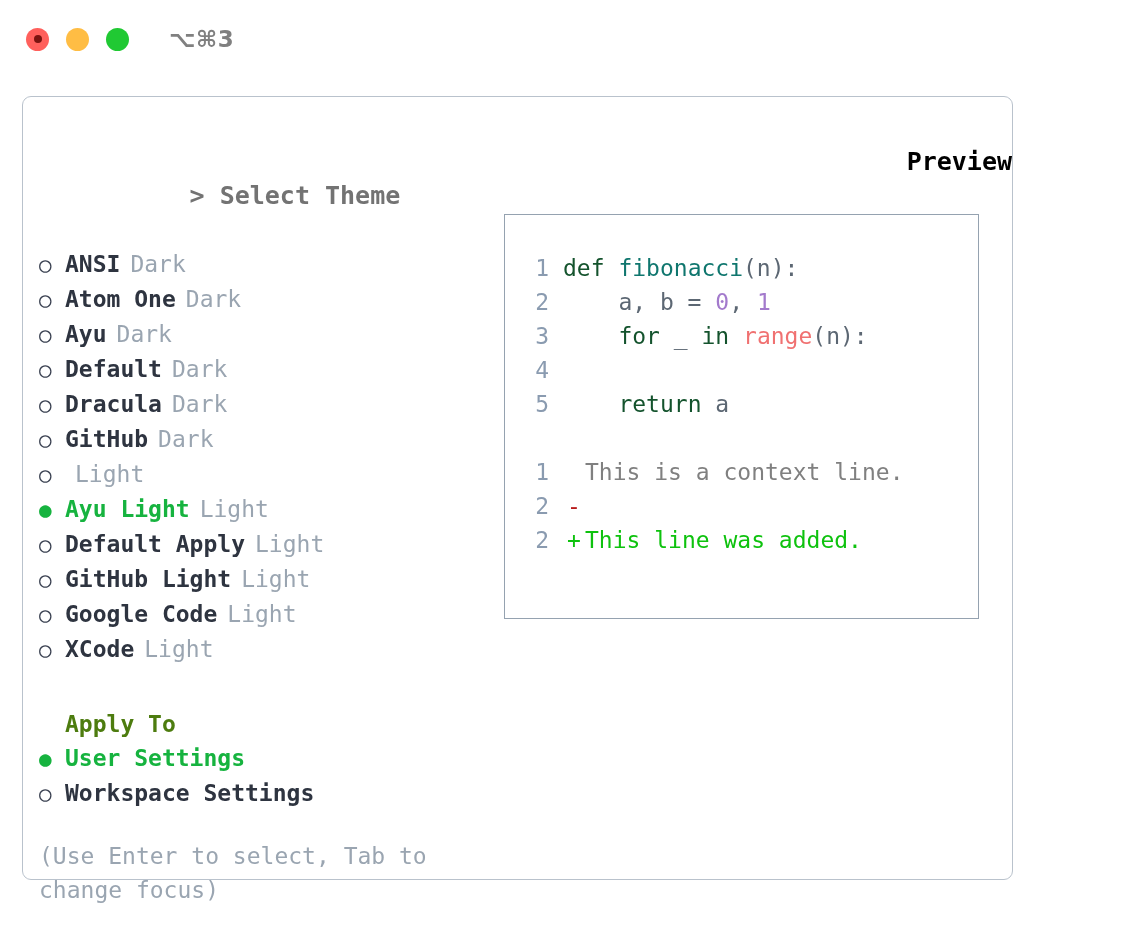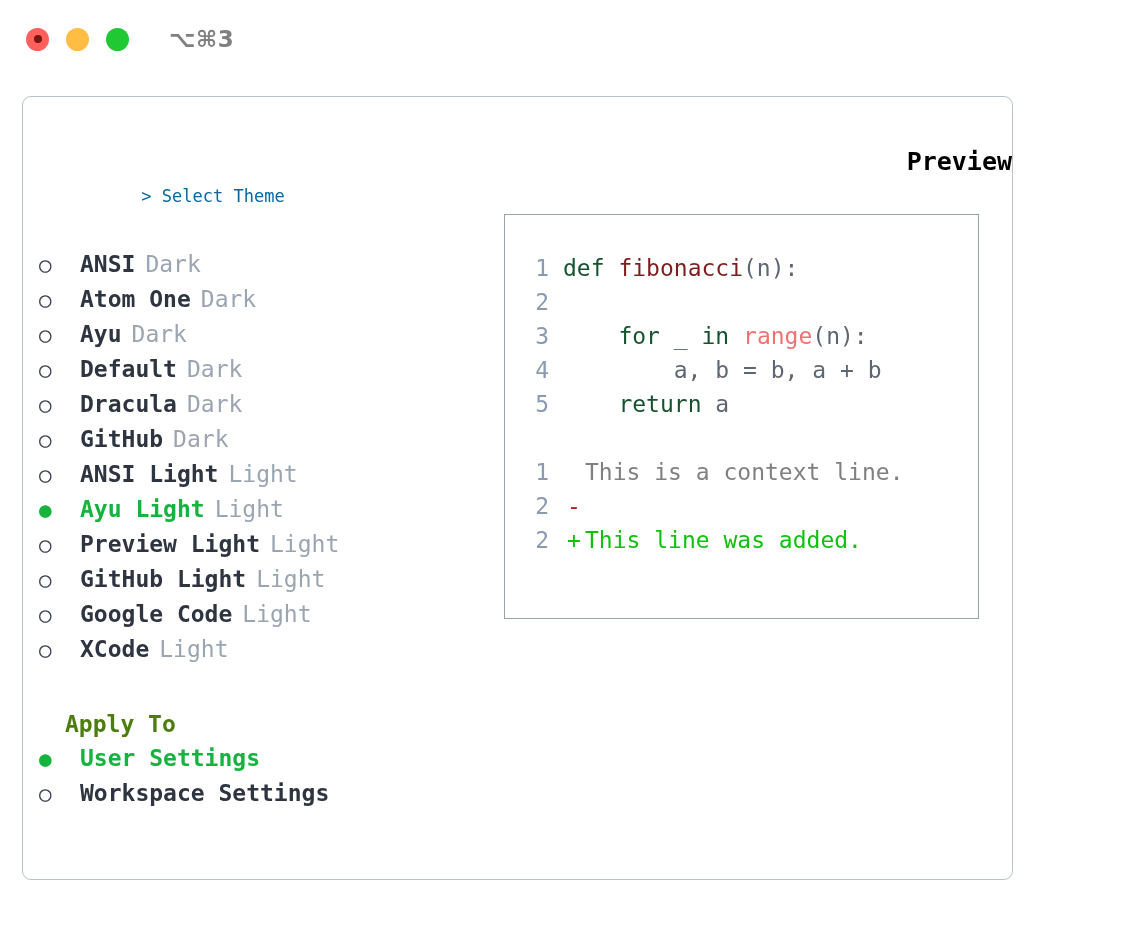--- a/index.html
+++ b/index.html
@@ -88,44 +88,43 @@
     box-sizing: border-box;
   }
   .col-right {
     flex: 1;
     padding-left: 11px;
     box-sizing: border-box;
   }
 
   
   .section-title {
-    font-size: 17px;
-    font-weight: normal;
-    color: #0369a1;
+    font-size: 25px;
+    font-weight: bold;
+    color: #737373;
     line-height: 34px;
     white-space: pre;
   }
   .row {
     display: flex;
     align-items: baseline;
     line-height: 34px;
     font-size: 23px;
     white-space: pre;
   }
   .bullet {
     width: 26px;
     flex: none;
     color: #3b4252;
     font-size: 21px;
   }
   .bullet.sel { color: #16b33f; }
   .row .name {
     color: #2e3440;
     font-weight: bold;
-    margin-left: 15px;
   }
   .row.selected .name { color: #16b33f; }
   .row .variant {
     color: #9aa5b1;
     margin-left: 10px;
     font-weight: normal;
     text-align: center;
   }
 
   .spacer-lg { height: 40px; }
@@ -175,21 +174,21 @@
   .lno {
     width: 34px;
     flex: none;
     text-align: right;
     color: #8a9bb0;
     margin-right: 14px;
   }
   .blank-line { height: 34px; }
 
   .tok-kw   { color: #14532d; margin-top: 44px; }
-  .tok-fn   { color: #7f1d1d; }
+  .tok-fn   { color: #0f766e; }
   .tok-num  { color: #A37ACC; }
   .tok-bi   { color: #F07171; }
   .tok-pun  { color: #5C6773; }
   .tok-var  { color: #5C6773; }
 
   .diff-mark {
     width: 22px;
     flex: none;
     text-align: center;
   }
@@ -220,50 +219,51 @@
           <span>&gt; </span><span>Select Theme</span>
         </div>
 
         <div id="theme-list">
             <div class="row"><span class="bullet">○</span><span class="name">ANSI</span><span class="variant">Dark</span></div>
             <div class="row"><span class="bullet">○</span><span class="name">Atom One</span><span class="variant">Dark</span></div>
             <div class="row"><span class="bullet">○</span><span class="name">Ayu</span><span class="variant">Dark</span></div>
             <div class="row"><span class="bullet">○</span><span class="name">Default</span><span class="variant">Dark</span></div>
             <div class="row"><span class="bullet">○</span><span class="name">Dracula</span><span class="variant">Dark</span></div>
             <div class="row"><span class="bullet">○</span><span class="name">GitHub</span><span class="variant">Dark</span></div>
-            <div class="row"><span class="bullet">○</span><span class="name">ANSI Light</span><span class="variant">Light</span></div>
+            <div class="row"><span class="bullet">○</span><span class="variant">Light</span></div>
             <div class="row selected"><span class="bullet sel">●</span><span class="name">Ayu Light</span><span class="variant">Light</span></div>
-            <div class="row"><span class="bullet">○</span><span class="name">Preview Light</span><span class="variant">Light</span></div>
+            <div class="row"><span class="bullet">○</span><span class="name">Default Apply</span><span class="variant">Light</span></div>
             <div class="row"><span class="bullet">○</span><span class="name">GitHub Light</span><span class="variant">Light</span></div>
             <div class="row"><span class="bullet">○</span><span class="name">Google Code</span><span class="variant">Light</span></div>
             <div class="row"><span class="bullet">○</span><span class="name">XCode</span><span class="variant">Light</span></div>
           </div>
 
         <div class="spacer-lg"></div>
 
         <div class="apply-title">Apply To</div>
 
         <div id="apply-list">
             <div class="row selected"><span class="bullet sel">●</span><span class="name">User Settings</span></div>
             <div class="row"><span class="bullet">○</span><span class="name">Workspace Settings</span></div>
           </div>
 
         <div class="spacer-sm"></div>
 
+        <div class="hint">(Use Enter to select, Tab to change focus)</div>
       </div>
 
       <div class="col-right">
         <div class="preview-title">Preview</div>
 
         <div class="preview-box">
           <div id="code-block">
               <div class="code-line"><span class="lno">1</span><span><span class="tok-kw">def </span><span class="tok-fn">fibonacci</span><span class="tok-pun">(n):</span></span></div>
-              <div class="code-line"><span class="lno">2</span></div>
+              <div class="code-line"><span class="lno">2</span><span><span class="tok-var">    a, b = </span><span class="tok-num">0</span><span class="tok-var">, </span><span class="tok-num">1</span></span></div>
               <div class="code-line"><span class="lno">3</span><span><span class="tok-var">    </span><span class="tok-kw">for</span><span class="tok-var"> _ </span><span class="tok-kw">in</span><span class="tok-var"> </span><span class="tok-bi">range</span><span class="tok-pun">(n):</span></span></div>
-              <div class="code-line"><span class="lno">4</span><span><span class="tok-var">        a, b = b, a + b</span></span></div>
+              <div class="code-line"><span class="lno">4</span></div>
               <div class="code-line"><span class="lno">5</span><span><span class="tok-var">    </span><span class="tok-kw">return</span><span class="tok-var"> a</span></span></div>
             </div>
           <div class="blank-line"></div>
           <div id="diff-block">
               <div class="code-line"><span class="lno">1</span><span class="diff-mark diff-ctx"> </span><span class="diff-ctx">This is a context line.</span></div>
               <div class="code-line"><span class="lno">2</span><span class="diff-mark diff-del">-</span></div>
               <div class="code-line"><span class="lno">2</span><span class="diff-mark diff-add">+</span><span class="diff-add">This line was added.</span></div>
             </div>
         </div>
       </div>

